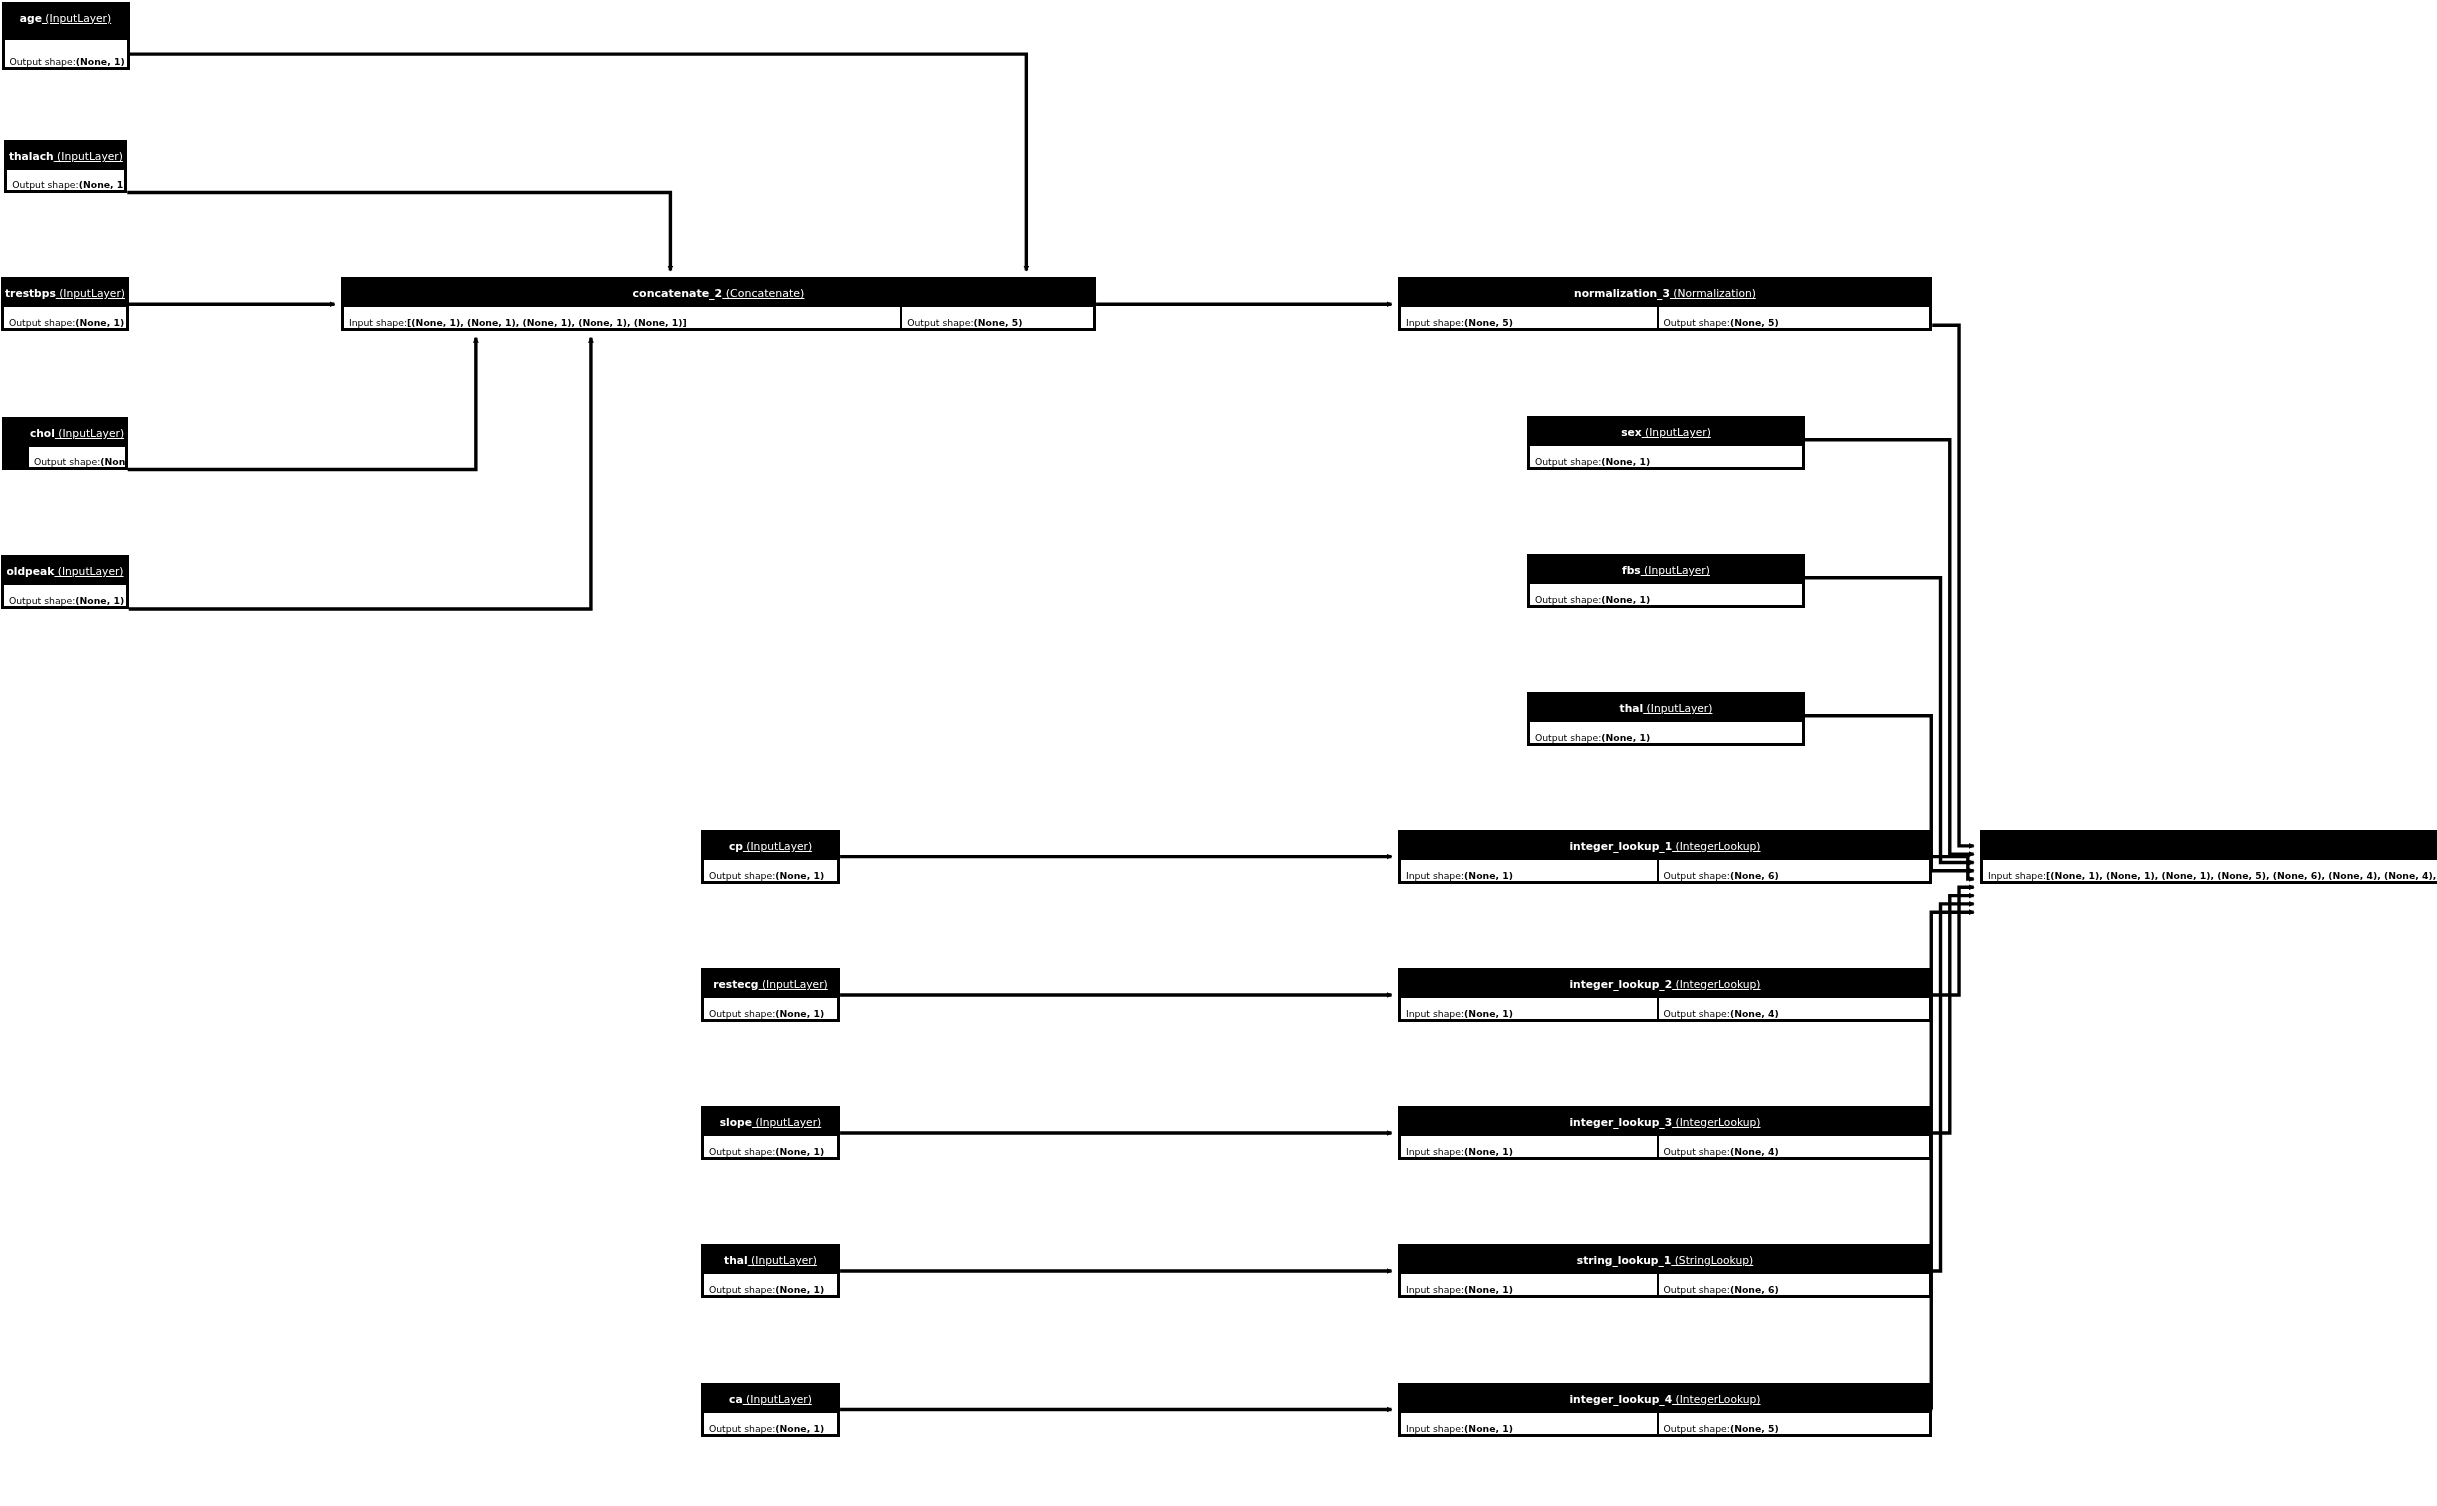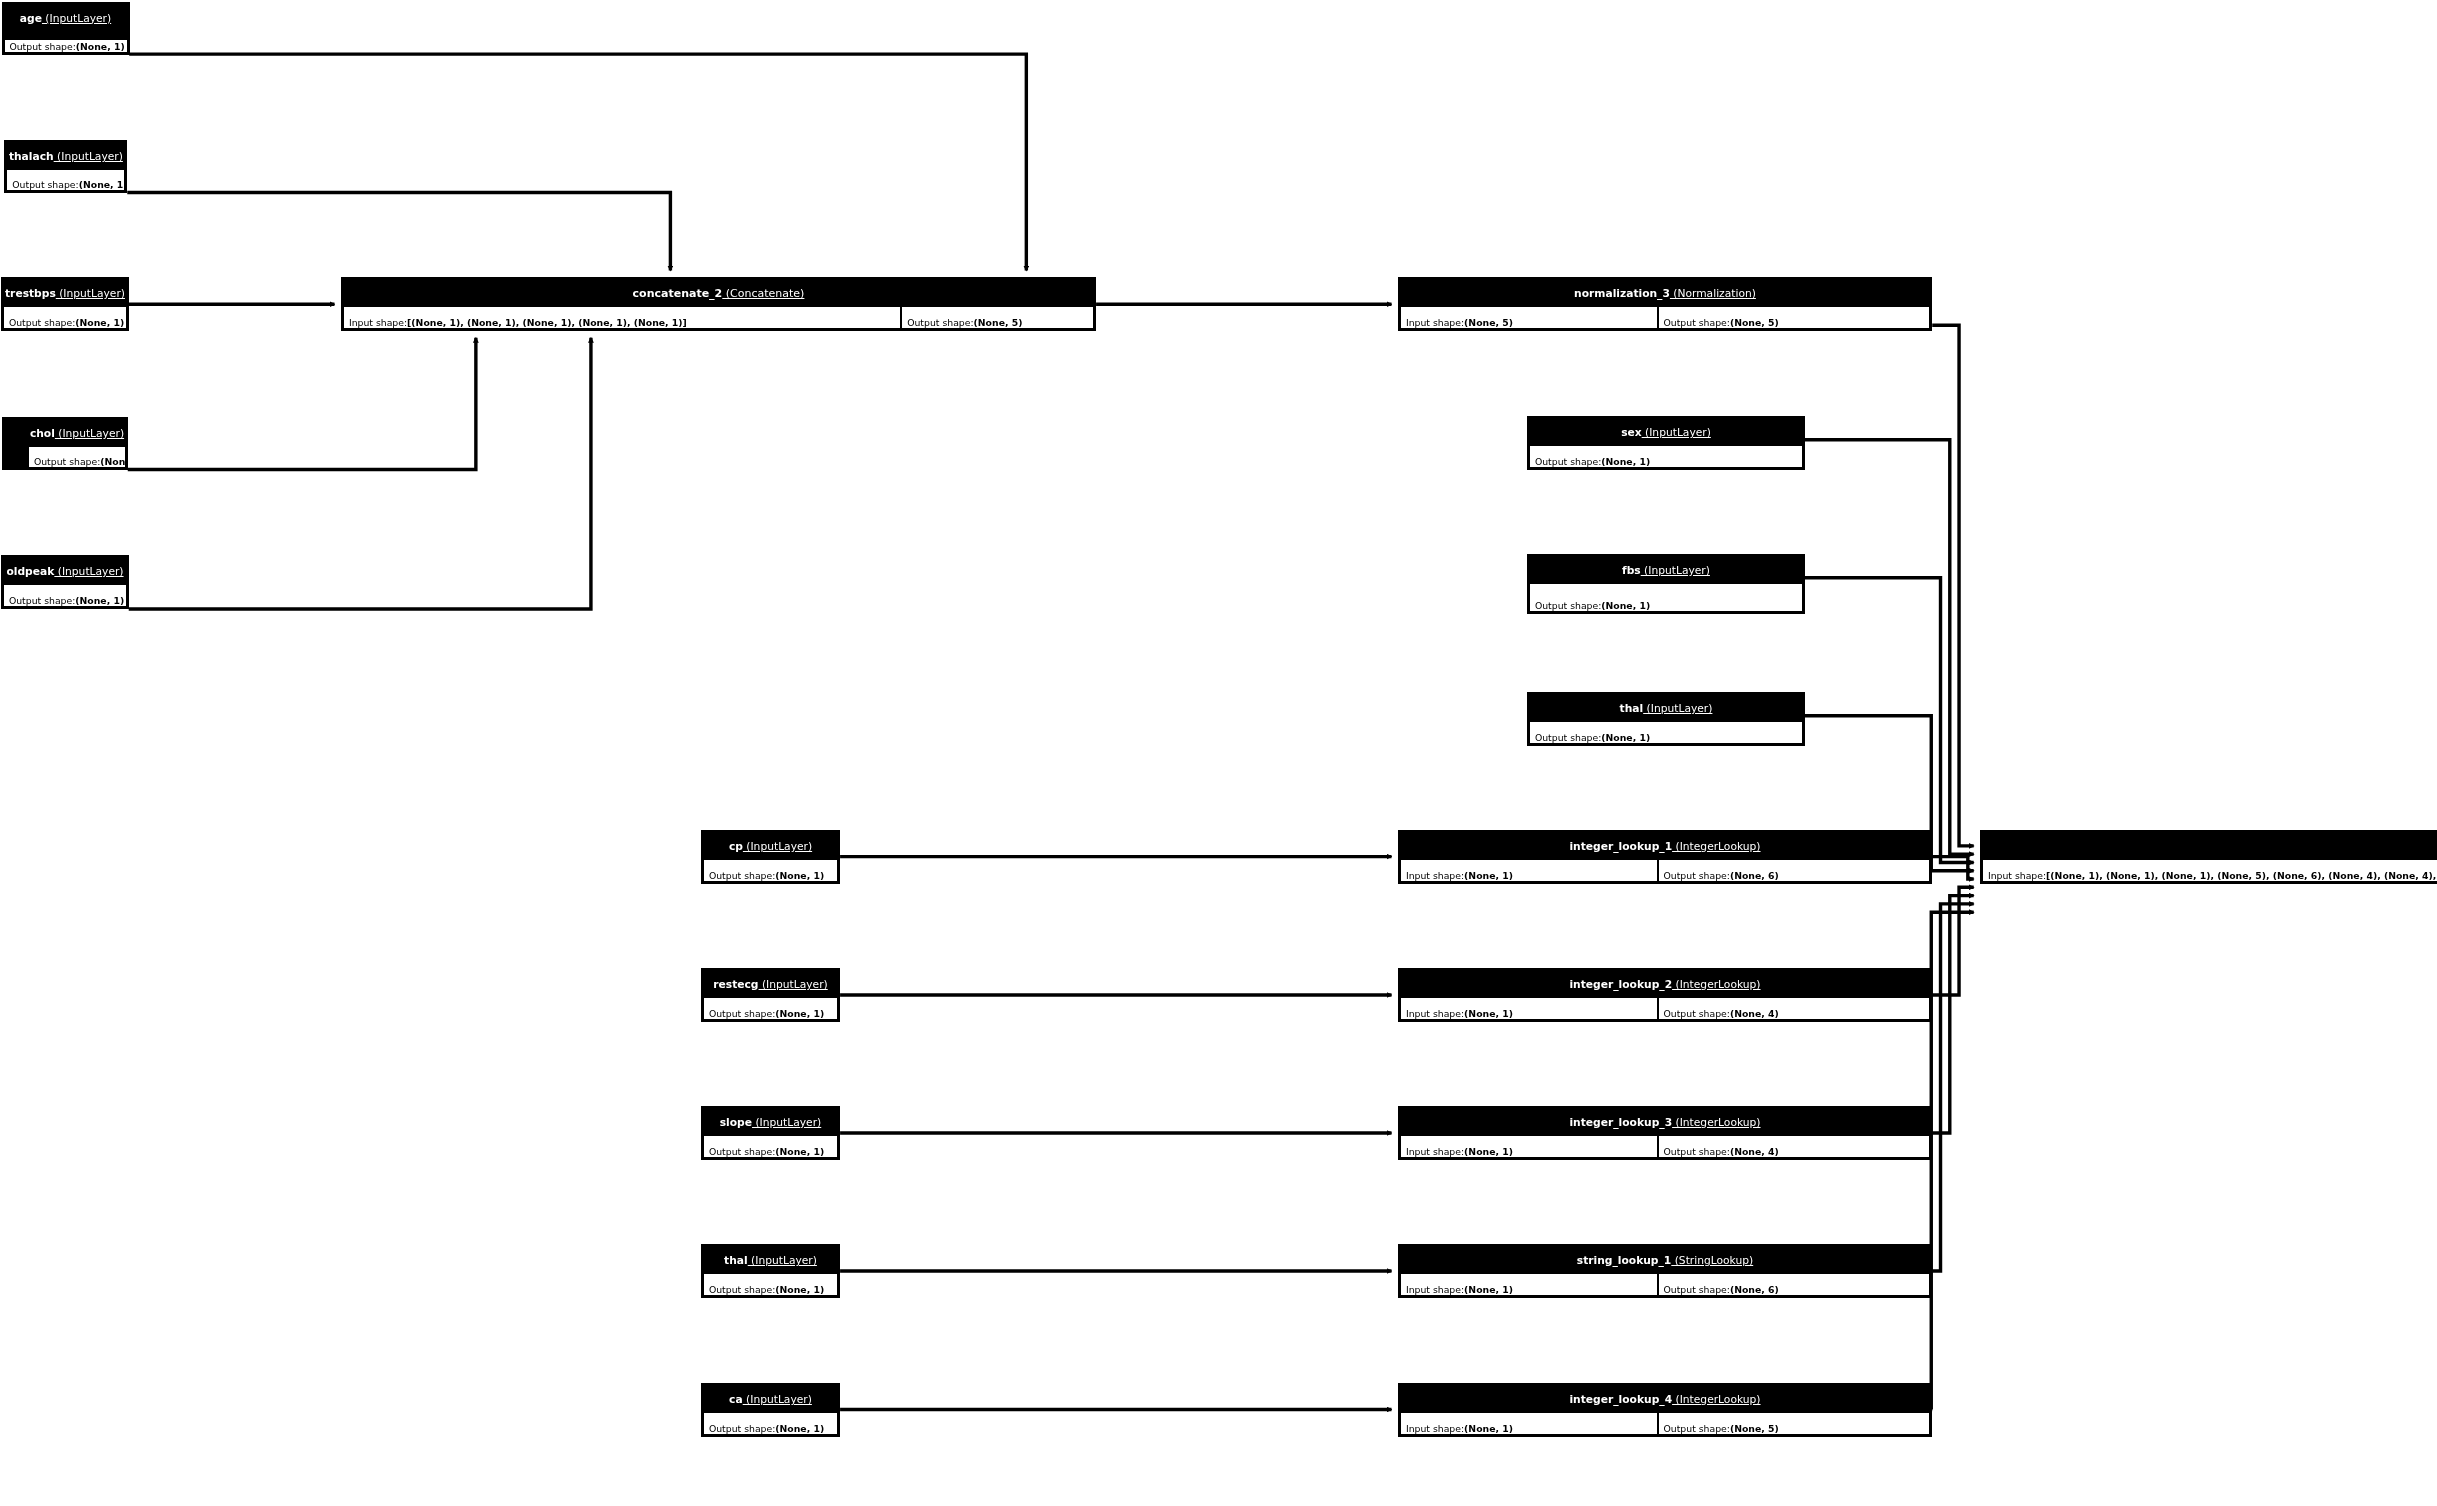--- a/index.html
+++ b/index.html
@@ -120,21 +120,21 @@
 
       <path d="M3963,1757 L4036,1757 L4036,1803 L4048,1803" marker-end="url(#ah)"></path>
       <path d="M3963,2041 L4018,2041 L4018,1820 L4048,1820" marker-end="url(#ah)"></path>
       <path d="M3963,2324 L3999,2324 L3999,1837 L4048,1837" marker-end="url(#ah)"></path>
       <path d="M3963,2607 L3980,2607 L3980,1854 L4048,1854" marker-end="url(#ah)"></path>
       <path d="M3963,2891 L3961,2891 L3961,1871 L4048,1871" marker-end="url(#ah)"></path>
     </g>
   </svg>
 
   <div id="node-host">
-      <div class="node" style="left: 1.5px; top: 1.5px; width: 128px; height: 53px; gap: 8px;">
+      <div class="node" style="left: 1.5px; top: 1.5px; width: 128px; height: 68px; gap: 8px;">
         <div class="node-title" style="height: 27px; line-height: 27px; font-size: 10.7px;">
           <span class="nm">age</span>
           <span class="ty">&nbsp;(InputLayer)</span>
         </div>
         <div class="node-shapes">
           <div class="shape-cell" style="flex-grow: 1; flex-basis: 0px; font-size: 9.3px; padding: 0px 4.9px;">
             <span class="lbl">Output shape: </span>
             <span class="val">(None, 1)</span>
           </div>
         </div>
@@ -224,21 +224,21 @@
           <span class="nm">sex</span>
           <span class="ty">&nbsp;(InputLayer)</span>
         </div>
         <div class="node-shapes">
           <div class="shape-cell" style="flex-grow: 1; flex-basis: 0px; font-size: 9.3px; padding: 0px 4.9px;">
             <span class="lbl">Output shape: </span>
             <span class="val">(None, 1)</span>
           </div>
         </div>
       </div>
-      <div class="node" style="left: 1527px; top: 554px; width: 278px; height: 60px;">
+      <div class="node" style="left: 1527px; top: 554px; width: 278px; height: 54px;">
         <div class="node-title" style="height: 27px; line-height: 27px; font-size: 10.7px;">
           <span class="nm">fbs</span>
           <span class="ty">&nbsp;(InputLayer)</span>
         </div>
         <div class="node-shapes">
           <div class="shape-cell" style="flex-grow: 1; flex-basis: 0px; font-size: 9.3px; padding: 0px 4.9px;">
             <span class="lbl">Output shape: </span>
             <span class="val">(None, 1)</span>
           </div>
         </div>

